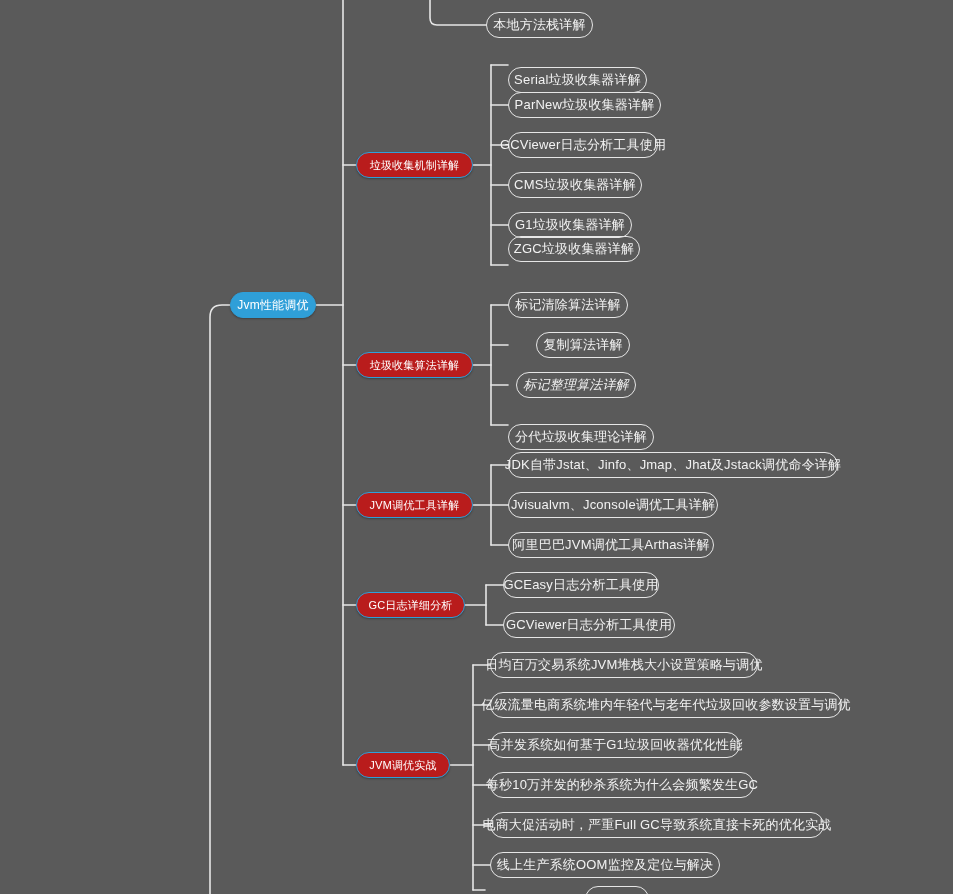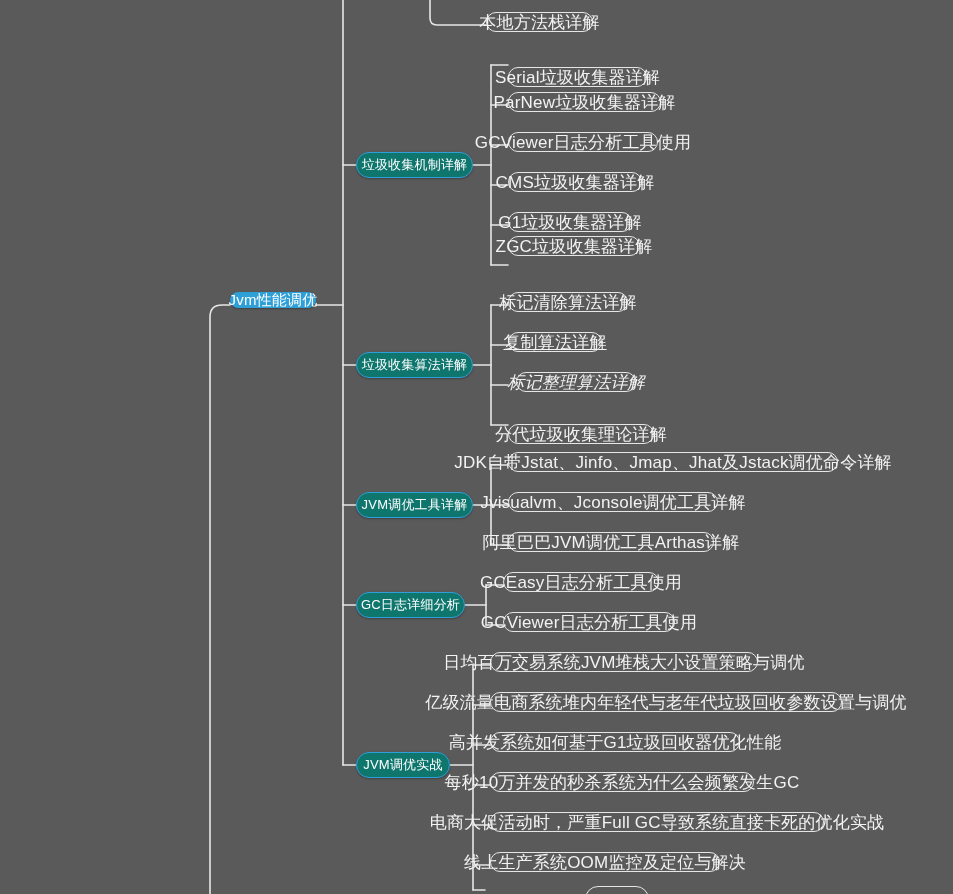--- a/index.html
+++ b/index.html
@@ -26,44 +26,44 @@
     box-sizing: border-box;
     display: flex;
     align-items: center;
     justify-content: center;
     white-space: nowrap;
     color: #ffffff;
     letter-spacing: 0.2px;
   }
   
   .node.branch {
-    background: #0f766e;
+    background: #b91c1c;
     border: 1px solid #2f9fd8;
     border-radius: 999px;
-    font-size: 13px;
+    font-size: 11px;
     height: 26px;
     padding: 0 13px;
     box-shadow: 0 1px 2px rgba(0,0,0,0.28);
   }
   .node.root {
     background: #2f9fd8;
     border: 1px solid #2f9fd8;
     border-radius: 999px;
-    font-size: 15px;
-    height: 16px;
+    font-size: 12px;
+    height: 26px;
     padding: 0 13px;
     box-shadow: 0 1px 2px rgba(0,0,0,0.28);
   }
   
   .node.leaf {
     background: transparent;
     border: 1.4px solid #e6e6e6;
     border-radius: 999px;
-    font-size: 17px;
-    height: 20px;
+    font-size: 13px;
+    height: 26px;
     padding: 0 11px;
     color: #f2f2f2;
   }
   .node.partial {
     border: 1.4px solid #e6e6e6;
     background: transparent;
     border-radius: 999px;
     height: 26px;
   }
   .edge-line {
@@ -138,21 +138,21 @@
       <div class="node leaf" style="left: 486px; top: 12px; width: 107px;">本地方法栈详解</div>
       <div class="node branch" style="left: 356px; top: 152px; width: 117px;">垃圾收集机制详解</div>
       <div class="node leaf" style="left: 508px; top: 67px; width: 139px;">Serial垃圾收集器详解</div>
       <div class="node leaf" style="left: 508px; top: 92px; width: 153px;">ParNew垃圾收集器详解</div>
       <div class="node leaf" style="left: 508px; top: 132px; width: 150px;">GCViewer日志分析工具使用</div>
       <div class="node leaf" style="left: 508px; top: 172px; width: 134px;">CMS垃圾收集器详解</div>
       <div class="node leaf" style="left: 508px; top: 212px; width: 124px;">G1垃圾收集器详解</div>
       <div class="node leaf" style="left: 508px; top: 236px; width: 132px;">ZGC垃圾收集器详解</div>
       <div class="node branch" style="left: 356px; top: 352px; width: 117px;">垃圾收集算法详解</div>
       <div class="node leaf" style="left: 508px; top: 292px; width: 120px;">标记清除算法详解</div>
-      <div class="node leaf" style="left: 508px; top: 332px; width: 94px; text-decoration: underline;">复制算法详解</div>
+      <div class="node leaf" style="left: 536px; top: 332px; width: 94px;">复制算法详解</div>
       <div class="node leaf" style="left: 516px; top: 372px; width: 120px; font-style: italic;">标记整理算法详解</div>
       <div class="node leaf" style="left: 508px; top: 424px; width: 146px; font-family: Liberation Serif, serif;">分代垃圾收集理论详解</div>
       <div class="node branch" style="left: 356px; top: 492px; width: 117px;">JVM调优工具详解</div>
       <div class="node leaf" style="left: 508px; top: 452px; width: 330px;">JDK自带Jstat、Jinfo、Jmap、Jhat及Jstack调优命令详解</div>
       <div class="node leaf" style="left: 508px; top: 492px; width: 210px;">Jvisualvm、Jconsole调优工具详解</div>
       <div class="node leaf" style="left: 508px; top: 532px; width: 206px;">阿里巴巴JVM调优工具Arthas详解</div>
       <div class="node branch" style="left: 356px; top: 592px; width: 109px;">GC日志详细分析</div>
       <div class="node leaf" style="left: 503px; top: 572px; width: 156px;">GCEasy日志分析工具使用</div>
       <div class="node leaf" style="left: 503px; top: 612px; width: 172px;">GCViewer日志分析工具使用</div>
       <div class="node branch" style="left: 356px; top: 752px; width: 94px;">JVM调优实战</div>

